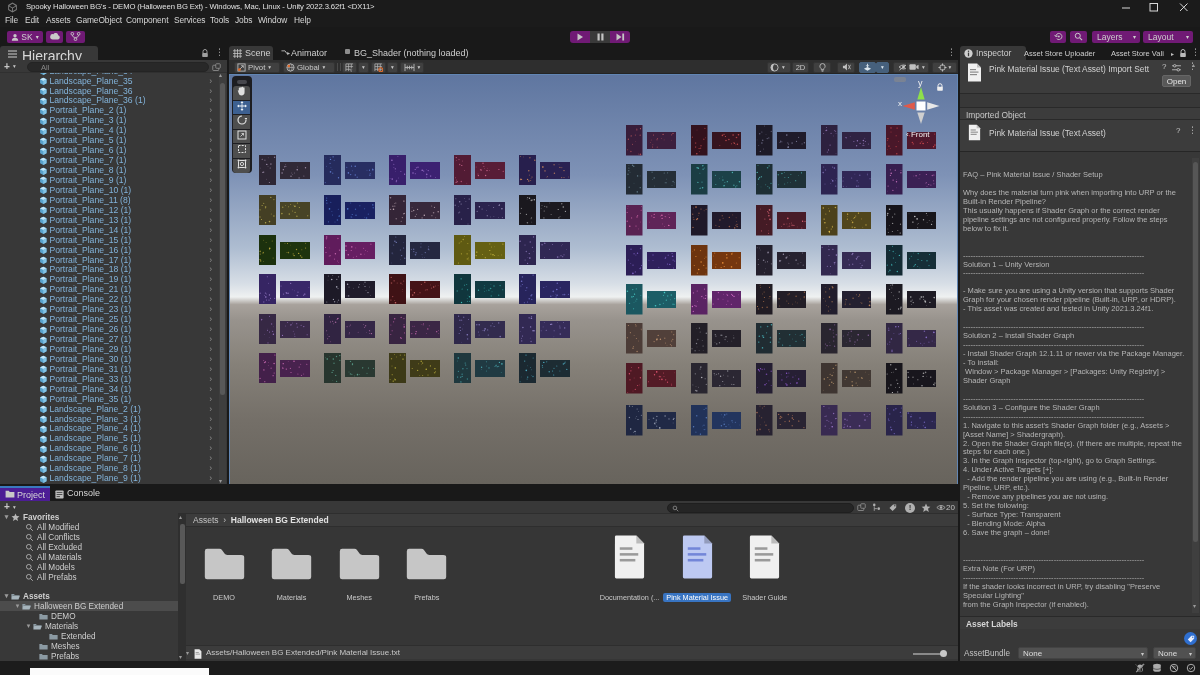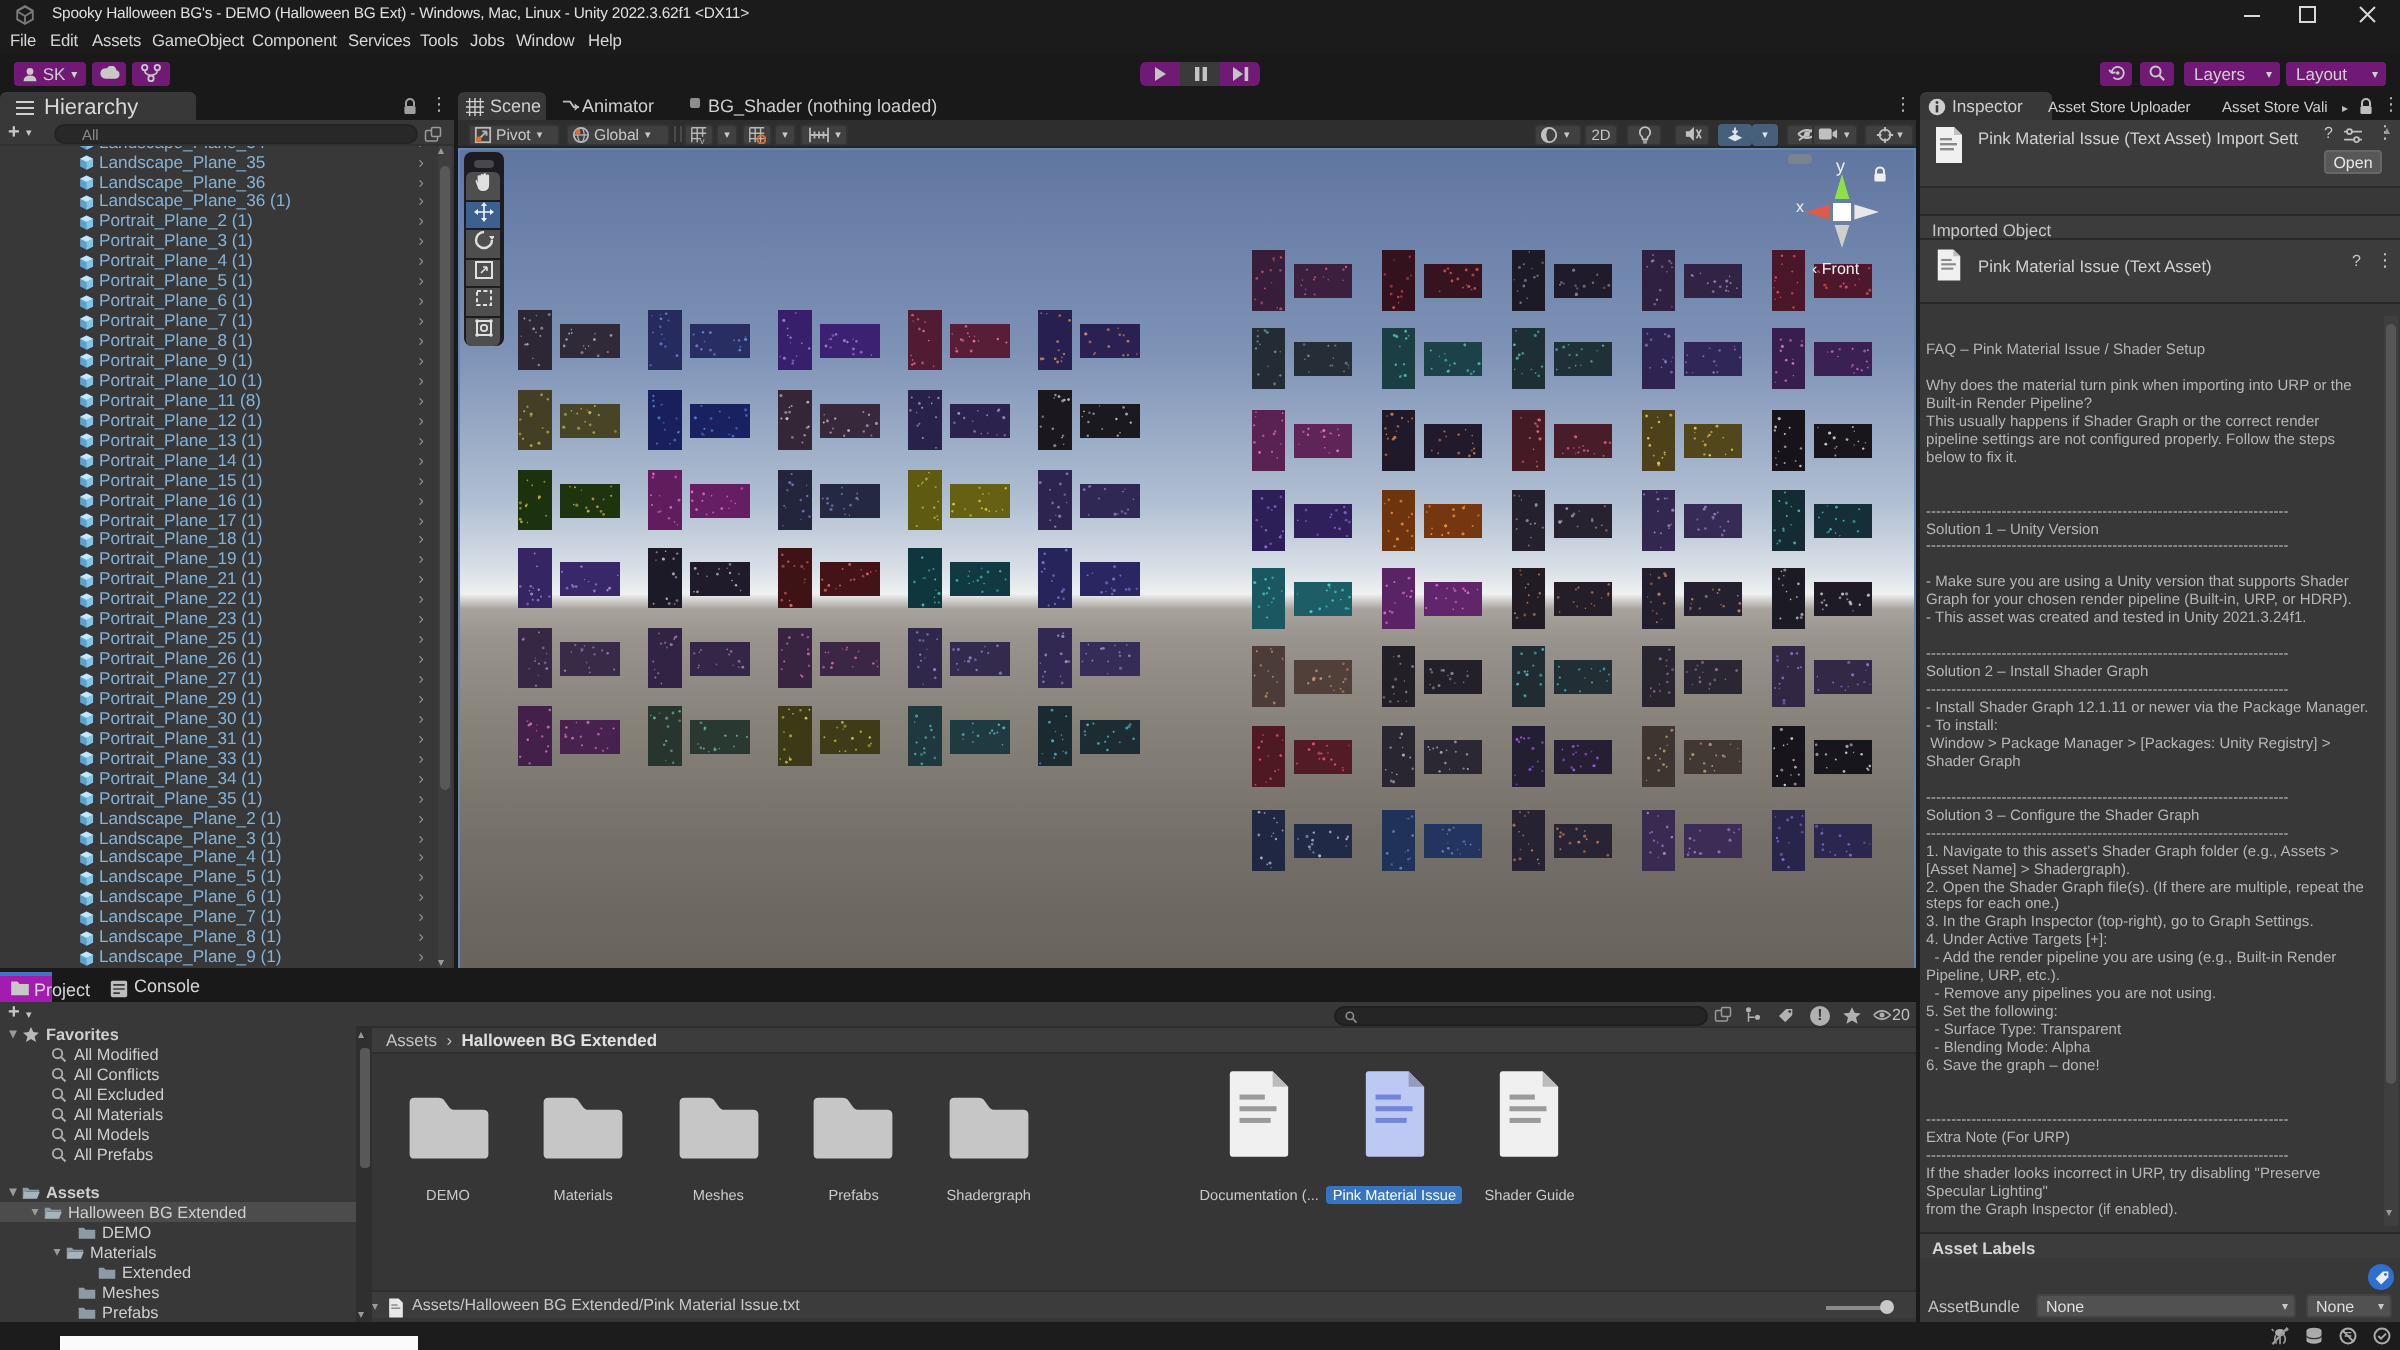--- a/index.html
+++ b/index.html
@@ -13,21 +13,21 @@
 #menubar { position:absolute; left:0; top:14px; width:1200px; height:13px; background:#1b1b1b; }
 #menubar span { position:absolute; top:1px; font-size:8.4px; letter-spacing:-0.1px; color:#d6d6d6; }
 #toolbar { position:absolute; left:0; top:27px; width:1200px; height:19px; background:#191919; }
 .tbtn { position:absolute; top:3.5px; height:12.5px; background:#701a75; border-radius:2px; color:#cfcfcf;
   font-size:8.5px; display:flex; align-items:center; justify-content:center; }
 
 
 #hier { position:absolute; left:0; top:46px; width:227px; height:440px; background:#383838; }
 #hier .tabbar { position:absolute; left:0; top:0; width:227px; height:14px; background:#191919; }
 #hier .tab { position:absolute; left:0; top:0; width:98px; height:14px; background:#383838; border-radius:3px 3px 0 0;
-  font-size:11px; color:#d8d8d8; padding:1.5px 0 0 22px; }
+  font-size:14px; color:#d8d8d8; padding:1.5px 0 0 22px; }
 #hier .srow { position:absolute; left:0; top:14px; width:227px; height:13px; background:#383838; border-bottom:1px solid #303030; }
 #hsearch { position:absolute; left:27px; top:16px; width:182px; height:10px; background:#282828; border:1px solid #242424; border-radius:5px;
   font-size:7.5px; color:#8a8a8a; padding-left:13px; }
 #htree { position:absolute; left:0; top:27px; width:227px; height:413px; overflow:hidden; }
 .hrow { position:absolute; left:0; width:218px; height:9.9px; }
 .hrow .cb { position:absolute; left:39px; top:0.6px; width:8.6px; height:8.6px; }
 .hrow span { position:absolute; left:49.5px; top:0; font-size:8.6px; color:#82b3da; line-height:9.9px; white-space:nowrap; }
 .hrow i { position:absolute; right:6px; top:0; font-style:normal; color:#8f8f8f; font-size:8.5px; line-height:9.4px; }
 #hscroll { position:absolute; right:1px; top:27px; width:7px; height:412px; background:#3e3e3e; }
 #hscroll .thumb { position:absolute; left:1px; top:10px; width:5px; height:312px; background:#585858; border-radius:3px; }
@@ -2896,21 +2896,21 @@
           </svg>
     </div>
     <span class="abs" style="left:4px;top:20px;font-size:8.2px;color:#c4c4c4">AssetBundle</span>
     <div class="dd" style="left:58px;top:18px;width:130px;height:12px">None<span class="ar">▾</span></div>
     <div class="dd" style="left:193px;top:18px;width:43px;height:12px">None<span class="ar">▾</span></div>
   </div>
 </div>
 
 <div id="proj">
   <div class="tabbar">
-    <div class="tab" style="left:0;width:26px;background:#a21caf;padding-left:17px;border-top:2px solid #3a79bf">Project</div>
+    <div class="tab" style="left:0;width:50px;background:#4c1d95;padding-left:17px;border-top:2px solid #3a79bf">Project</div>
     <svg class="abs" style="left:5px;top:4px" width="10" height="8" viewBox="0 0 12 10">
           <path d="M0.5 1 h4 l1.2 1.5 h5.8 v7 h-11 z" fill="#c8c8c8"></path>
         </svg>
     <div class="tab" style="left:50px;width:58px;padding-left:17px">Console</div>
     <svg class="abs" style="left:55px;top:4px" width="9" height="9" viewBox="0 0 11 11">
           <rect x="0.5" y="0.5" width="10" height="10" rx="1" fill="#bdbdbd"></rect>
           <path d="M2 3 h7 M2 5.5 h7 M2 8 h4" stroke="#383838" stroke-width="1"></path>
         </svg>
   </div>
   <div id="ptool">
@@ -3066,23 +3066,20 @@
           </svg><div class="glbl">DEMO</div></div>
         <div class="gitem" style="left:81.6px"><svg class="gi" viewBox="0 0 48 40">
             <path d="M3 37 L3 9.5 Q3 7 5.5 7 L18.5 7 Q20.5 7 21.5 8.5 L24 12 Q25 13.5 27 13.5 L42 13.5 Q45 13.5 45 16 L45 37 Q45 39.5 42.5 39.5 L5.5 39.5 Q3 39.5 3 37 Z" fill="#c6c6c6"></path>
           </svg><div class="glbl">Materials</div></div>
         <div class="gitem" style="left:149.2px"><svg class="gi" viewBox="0 0 48 40">
             <path d="M3 37 L3 9.5 Q3 7 5.5 7 L18.5 7 Q20.5 7 21.5 8.5 L24 12 Q25 13.5 27 13.5 L42 13.5 Q45 13.5 45 16 L45 37 Q45 39.5 42.5 39.5 L5.5 39.5 Q3 39.5 3 37 Z" fill="#c6c6c6"></path>
           </svg><div class="glbl">Meshes</div></div>
         <div class="gitem" style="left:216.8px"><svg class="gi" viewBox="0 0 48 40">
             <path d="M3 37 L3 9.5 Q3 7 5.5 7 L18.5 7 Q20.5 7 21.5 8.5 L24 12 Q25 13.5 27 13.5 L42 13.5 Q45 13.5 45 16 L45 37 Q45 39.5 42.5 39.5 L5.5 39.5 Q3 39.5 3 37 Z" fill="#c6c6c6"></path>
           </svg><div class="glbl">Prefabs</div></div>
-        <div class="gitem" style="left:284.4px"><svg class="gi" viewBox="0 0 48 40">
-            <path d="M3 37 L3 9.5 Q3 7 5.5 7 L18.5 7 Q20.5 7 21.5 8.5 L24 12 Q25 13.5 27 13.5 L42 13.5 Q45 13.5 45 16 L45 37 Q45 39.5 42.5 39.5 L5.5 39.5 Q3 39.5 3 37 Z" fill="#c6c6c6"></path>
-          </svg><div class="glbl">Shadergraph</div></div>
         <div class="gitem" style="left:419.6px"><svg class="gdoc" viewBox="0 0 36 46">
             <path d="M3 2.5 Q3 1 4.5 1 L25 1 L33 9 L33 43.5 Q33 45 31.5 45 L4.5 45 Q3 45 3 43.5 Z" fill="#f0f0f0"></path>
             <path d="M25 1 L33 9 L25 9 Z" fill="#bbbbbb"></path>
             <rect x="8" y="13" width="13" height="2.6" fill="#9a9a9a"></rect>
             <rect x="8" y="19" width="19" height="2.6" fill="#9a9a9a"></rect>
             <rect x="8" y="25" width="16" height="2.6" fill="#9a9a9a"></rect>
           </svg><div class="glbl">Documentation (...</div></div>
         <div class="gitem" style="left:487.2px"><svg class="gdoc" viewBox="0 0 36 46">
             <path d="M3 2.5 Q3 1 4.5 1 L25 1 L33 9 L33 43.5 Q33 45 31.5 45 L4.5 45 Q3 45 3 43.5 Z" fill="#bdc9f2"></path>
             <path d="M25 1 L33 9 L25 9 Z" fill="#939cbc"></path>

